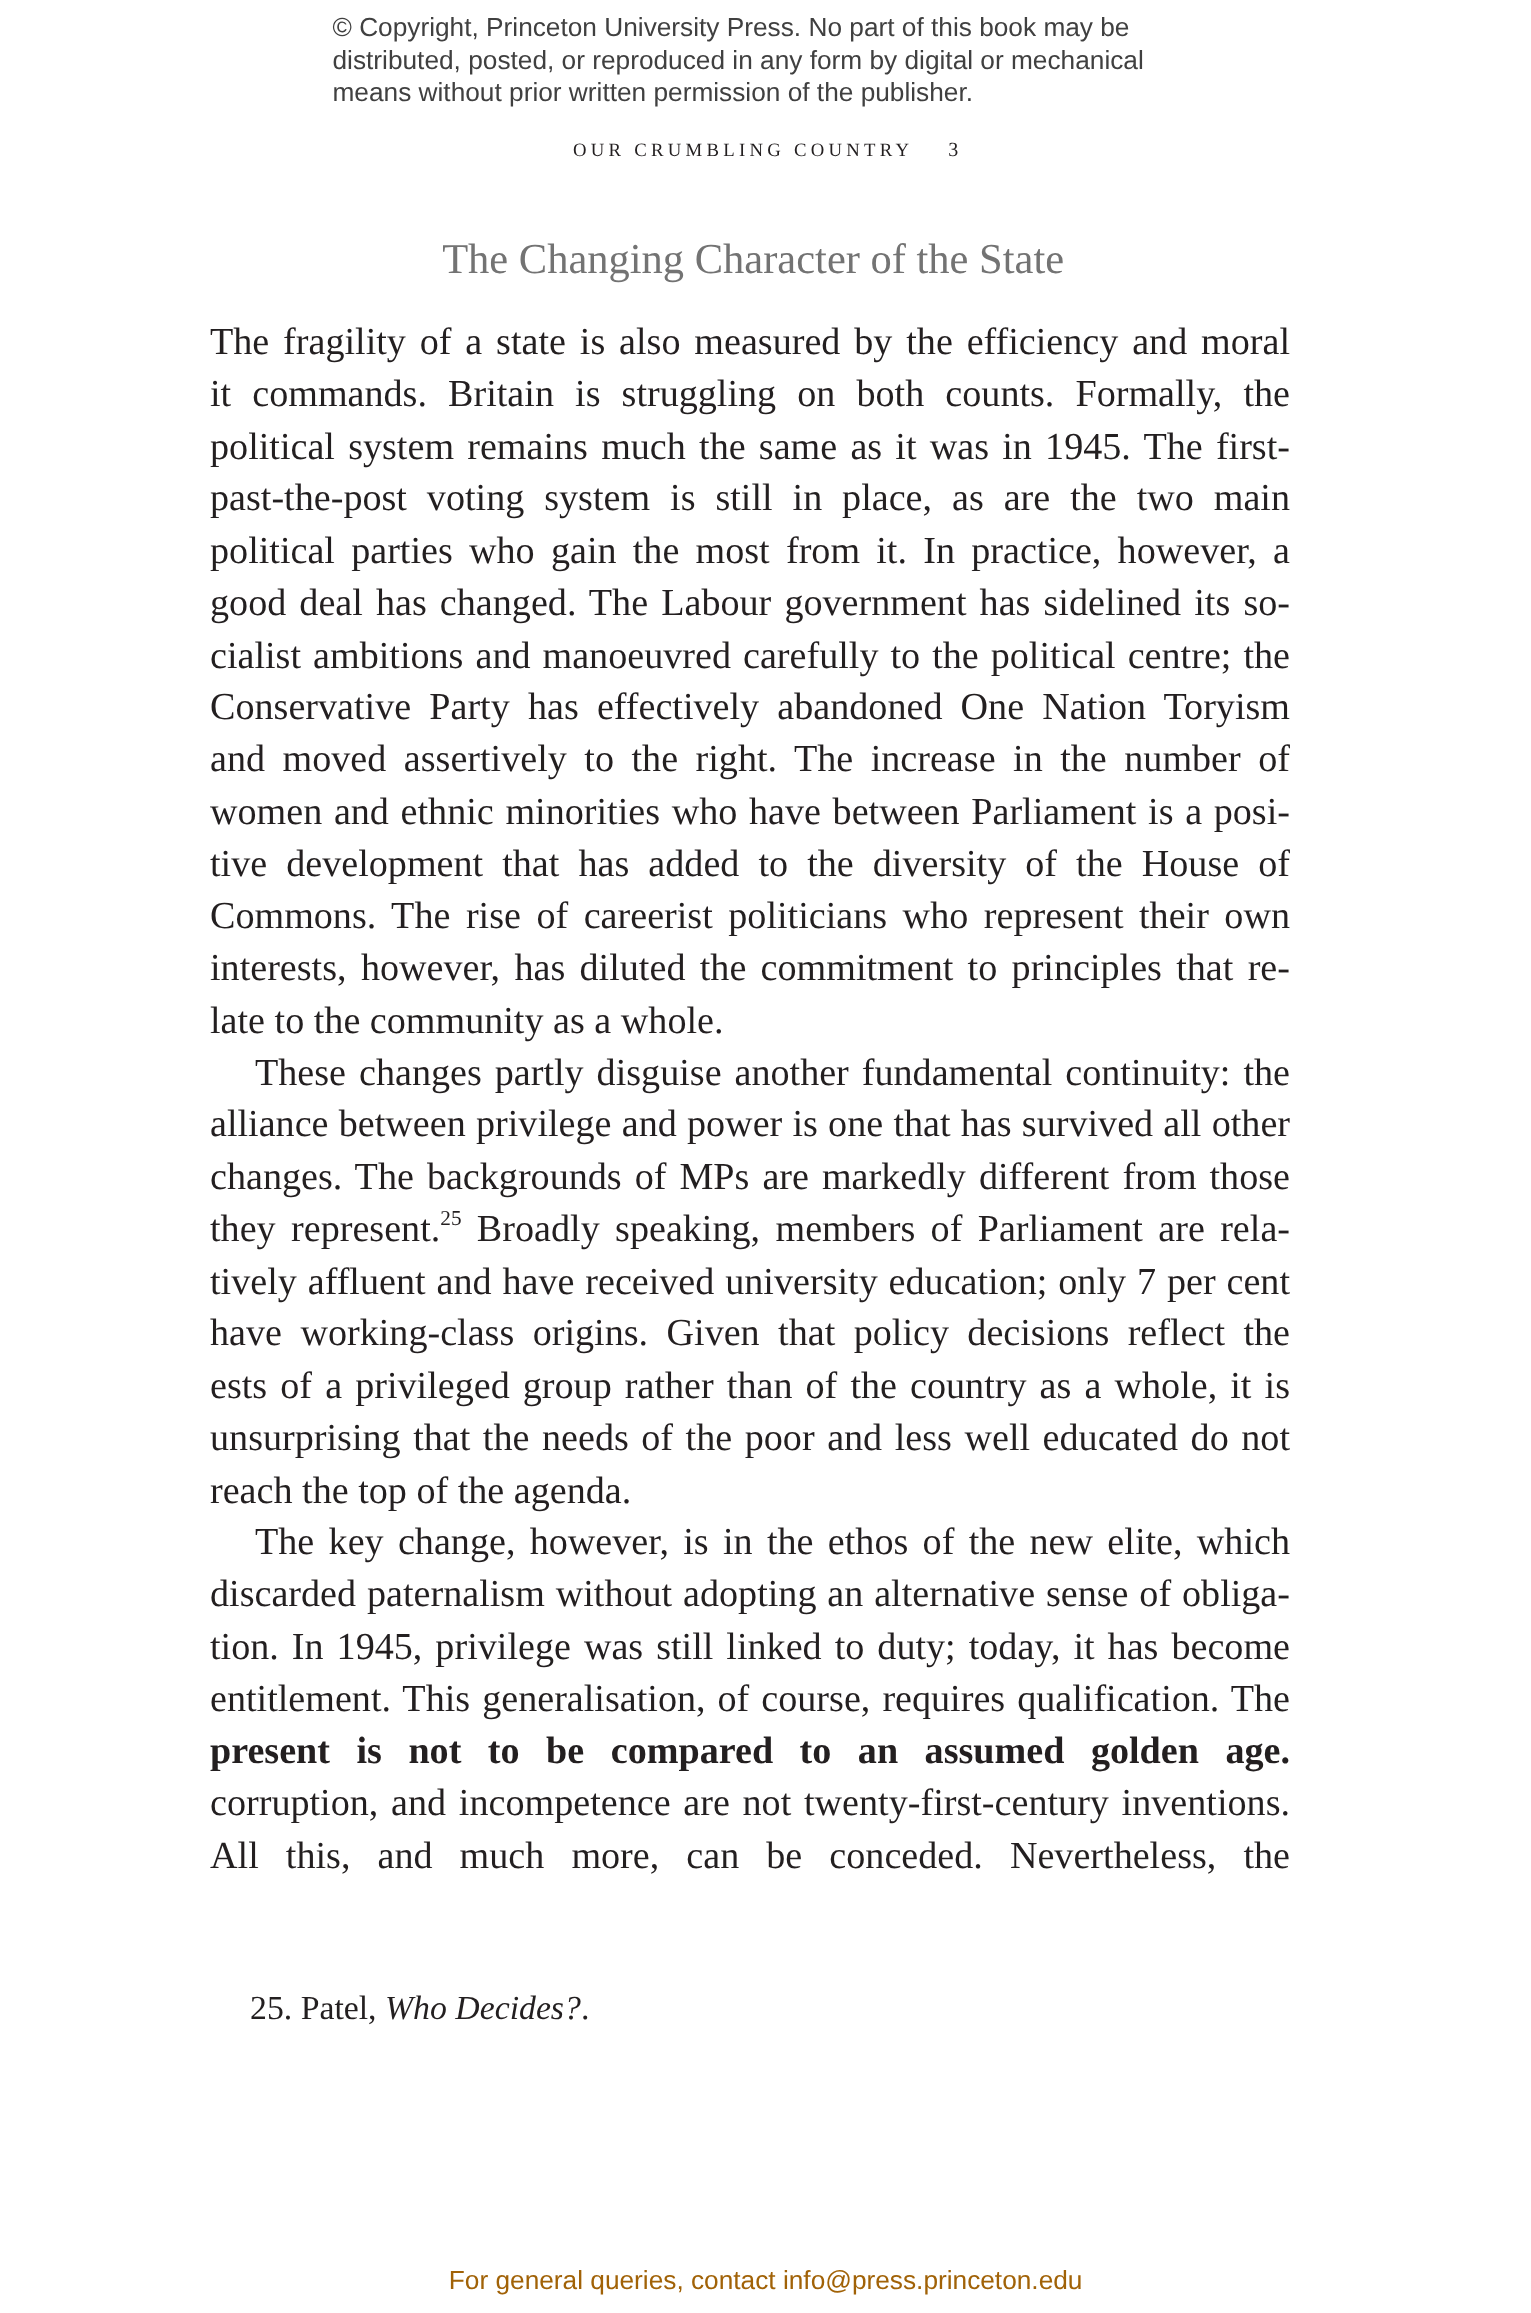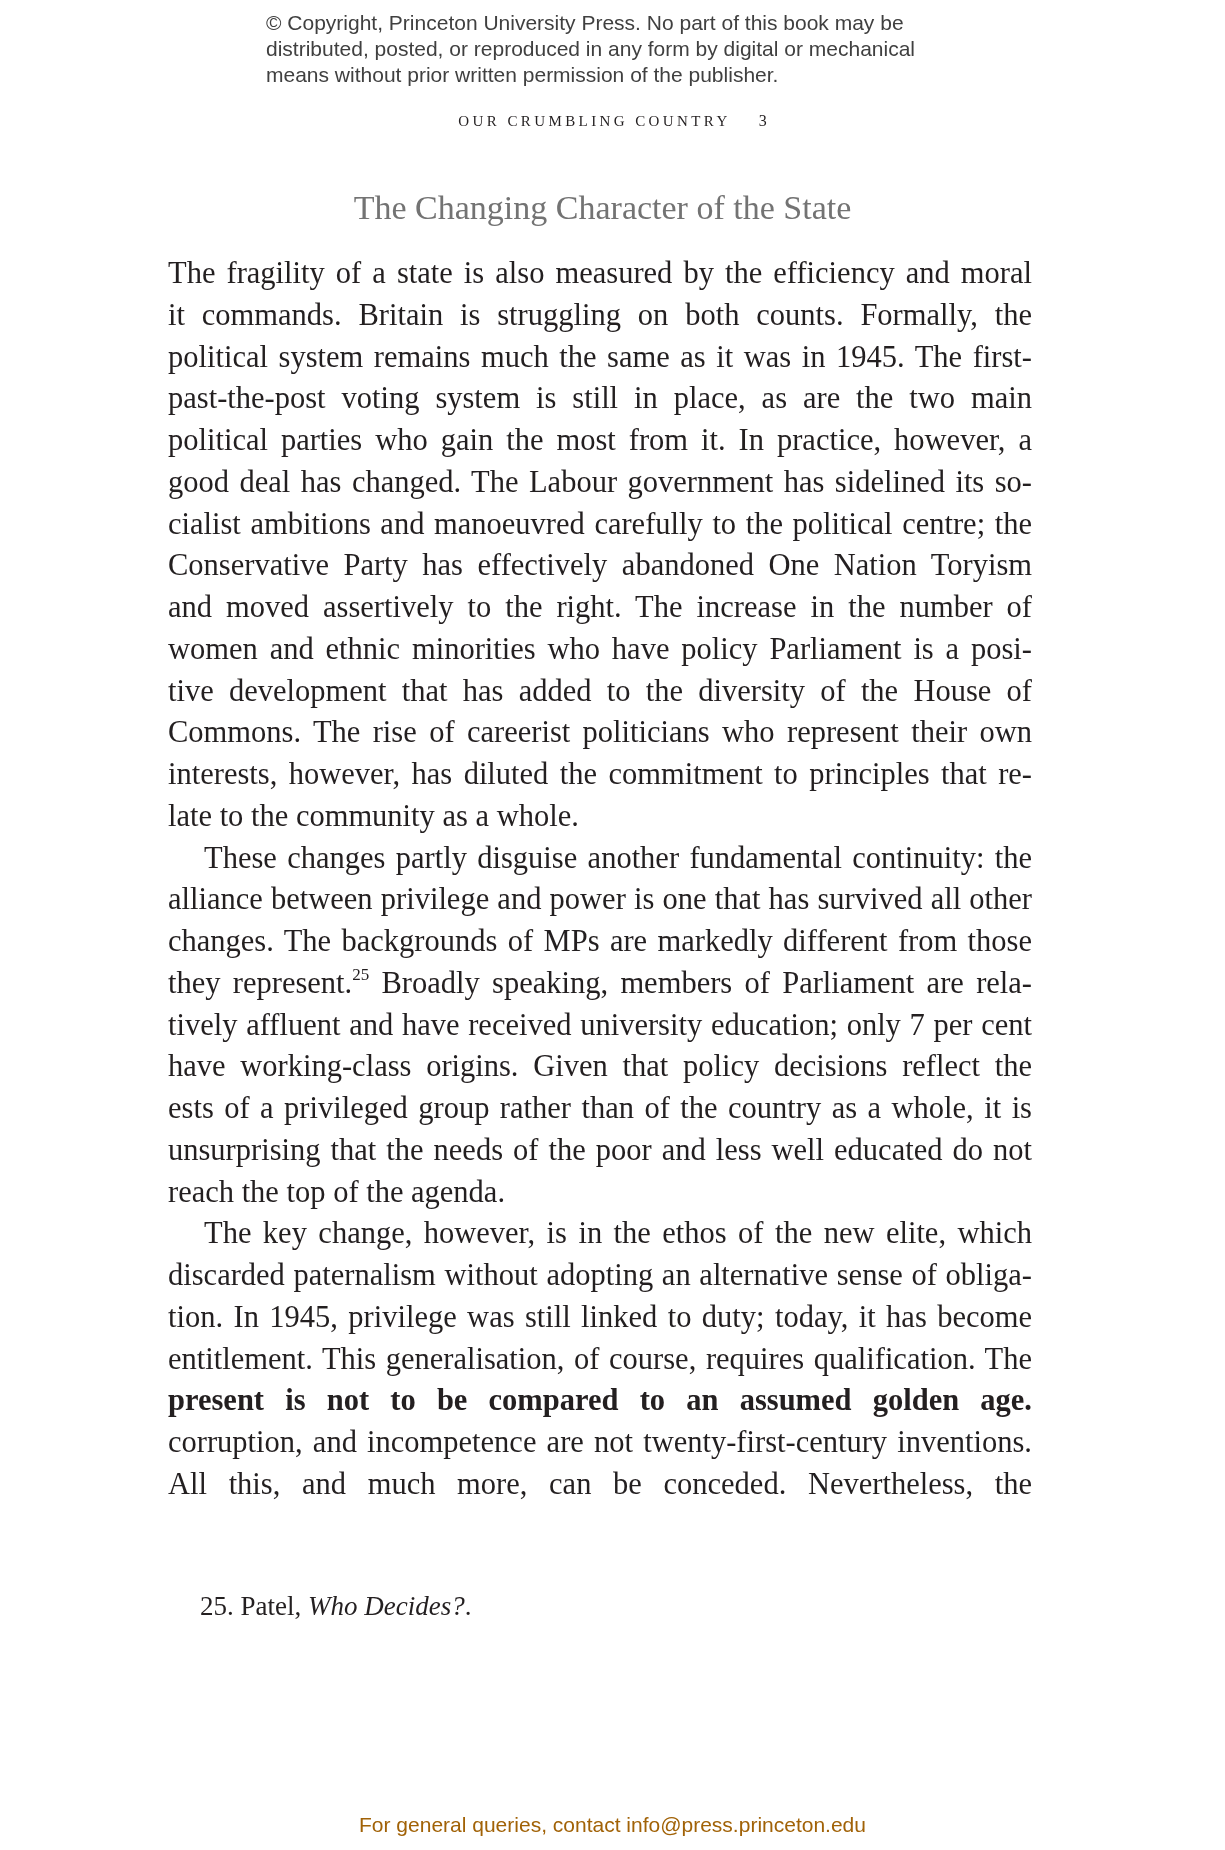--- a/index.html
+++ b/index.html
@@ -126,21 +126,21 @@
   <div>
     <div class="line" style="white-space: normal; overflow: hidden;">The fragility of a state is also measured by the efficiency and moral</div>
     <div class="line" style="white-space: normal; overflow: hidden;">it commands. Britain is struggling on both counts. Formally, the</div>
     <div class="line" style="white-space: normal; overflow: hidden;">political system remains much the same as it was in 1945. The first-</div>
     <div class="line" style="white-space: normal; overflow: hidden;">past-the-post voting system is still in place, as are the two main</div>
     <div class="line" style="white-space: normal; overflow: hidden;">political parties who gain the most from it. In practice, however, a</div>
     <div class="line" style="white-space: normal; overflow: hidden;">good deal has changed. The Labour government has sidelined its so-</div>
     <div class="line" style="white-space: normal; overflow: hidden;">cialist ambitions and manoeuvred carefully to the political centre; the</div>
     <div class="line" style="white-space: normal; overflow: hidden;">Conservative Party has effectively abandoned One Nation Toryism</div>
     <div class="line" style="white-space: normal; overflow: hidden;">and moved assertively to the right. The increase in the number of</div>
-    <div class="line" style="white-space: normal; overflow: hidden;">women and ethnic minorities who have policy Parliament is a posi-</div>
+    <div class="line" style="white-space: normal; overflow: hidden;">women and ethnic minorities who have between Parliament is a posi-</div>
     <div class="line" style="white-space: normal; overflow: hidden;">tive development that has added to the diversity of the House of</div>
     <div class="line" style="white-space: normal; overflow: hidden;">Commons. The rise of careerist politicians who represent their own</div>
     <div class="line" style="white-space: normal; overflow: hidden;">interests, however, has diluted the commitment to principles that re-</div>
     <div class="line last" style="white-space: normal; overflow: hidden;">late to the community as a whole.</div>
   </div>
 
   <div>
     <div class="line indent" style="white-space: normal; overflow: hidden;">These changes partly disguise another fundamental continuity: the</div>
     <div class="line" style="white-space: normal; overflow: hidden;">alliance between privilege and power is one that has survived all other</div>
     <div class="line" style="white-space: normal; overflow: hidden;">changes. The backgrounds of MPs are markedly different from those</div>

